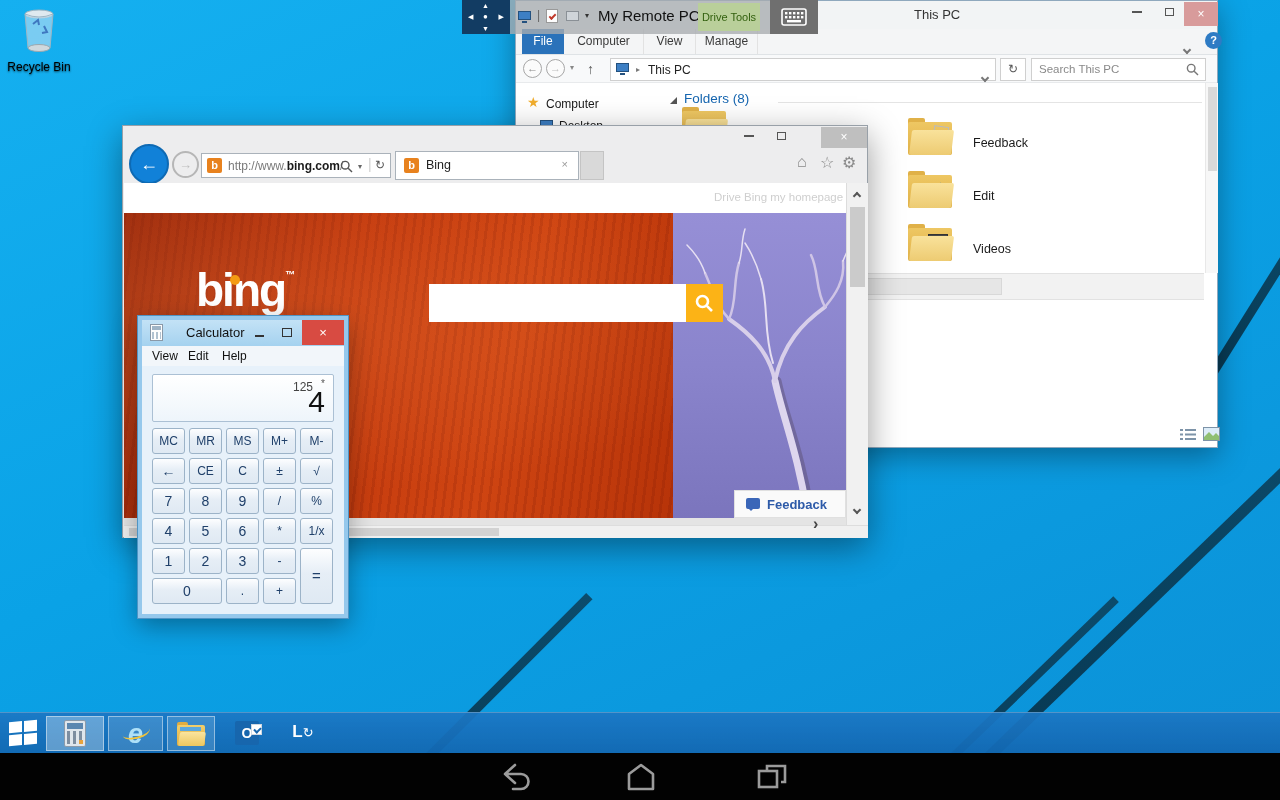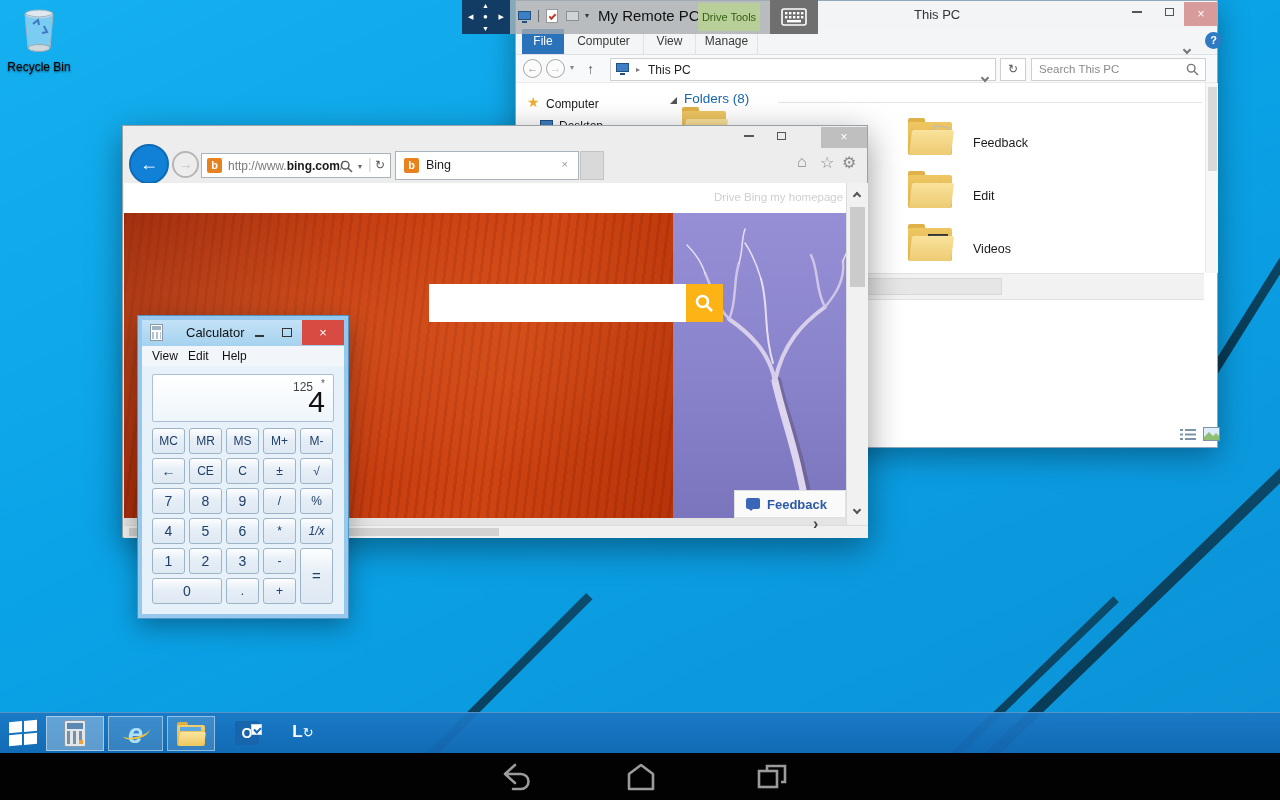--- a/index.html
+++ b/index.html
@@ -339,20 +339,23 @@
             <path d="M152 94 C162 82 172 68 170 48" stroke="#cfc5e6" stroke-width="2.5"></path>
             <path d="M152 94 C142 76 146 58 138 42" stroke="#cfc5e6" stroke-width="2.5"></path>
             <path d="M100 150 C90 118 96 94 88 66" stroke="#e6dff2" stroke-width="2"></path>
             <path d="M32 60 C28 48 22 40 14 32" stroke="#e6dff2" stroke-width="1.5"></path>
             <path d="M170 48 C174 38 178 30 184 22" stroke="#e6dff2" stroke-width="1.5"></path>
             <path d="M88 66 C84 52 80 42 72 30" stroke="#e6dff2" stroke-width="1.5"></path>
             <path d="M66 50 C70 38 68 28 72 16" stroke="#e6dff2" stroke-width="1.5"></path>
           </g>
         </svg>
       </div>
+      <div id="bing-logo"><span>bing</span><sup>™</sup>
+        <span id="bing-dot"></span>
+      </div>
       <div id="bing-search">
         <div id="bing-search-btn">
           <svg style="position:absolute;left:9px;top:10px;" width="19" height="19" viewBox="0 0 19 19">
             <circle cx="7.5" cy="7.5" r="5.5" fill="none" stroke="#fff" stroke-width="2.6"></circle>
               <line x1="11.8" y1="11.8" x2="17" y2="17" stroke="#fff" stroke-width="2.6"></line>
           </svg>
         </div>
       </div>
       <div id="feedback">
         <span class="fb-icon"></span>
@@ -411,21 +414,21 @@
     <div class="key num" style="left:0;top:60px;">7</div>
     <div class="key num" style="left:37px;top:60px;">8</div>
     <div class="key num" style="left:74px;top:60px;">9</div>
     <div class="key" style="left:111px;top:60px;">/</div>
     <div class="key" style="left:148px;top:60px;">%</div>
 
     <div class="key num" style="left:0;top:90px;">4</div>
     <div class="key num" style="left:37px;top:90px;">5</div>
     <div class="key num" style="left:74px;top:90px;">6</div>
     <div class="key" style="left:111px;top:90px;">*</div>
-    <div class="key" style="left:148px;top:90px;font-style:italic;">1/x</div>
+    <div class="key" style="left:148px;top:90px;">1/x</div>
 
     <div class="key num" style="left:0;top:120px;">1</div>
     <div class="key num" style="left:37px;top:120px;">2</div>
     <div class="key num" style="left:74px;top:120px;">3</div>
     <div class="key" style="left:111px;top:120px;">-</div>
     <div class="key" style="left:148px;top:120px;height:56px;line-height:54px;font-size:15px;">=</div>
 
     <div class="key num" style="left:0;top:150px;width:70px;">0</div>
     <div class="key" style="left:74px;top:150px;">.</div>
     <div class="key" style="left:111px;top:150px;">+</div>

